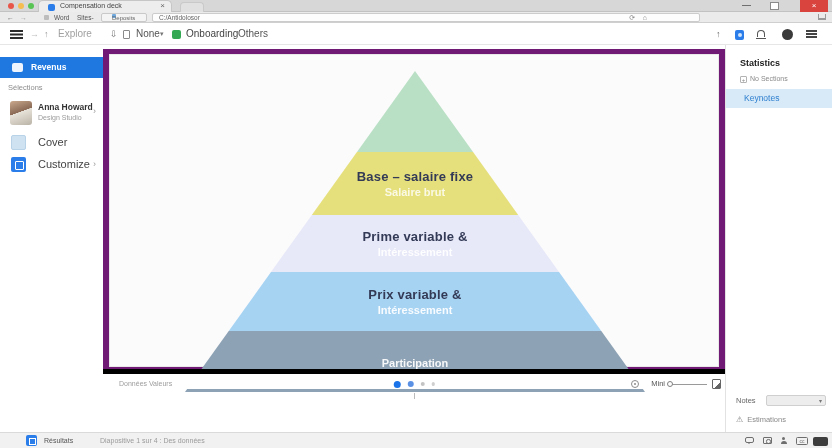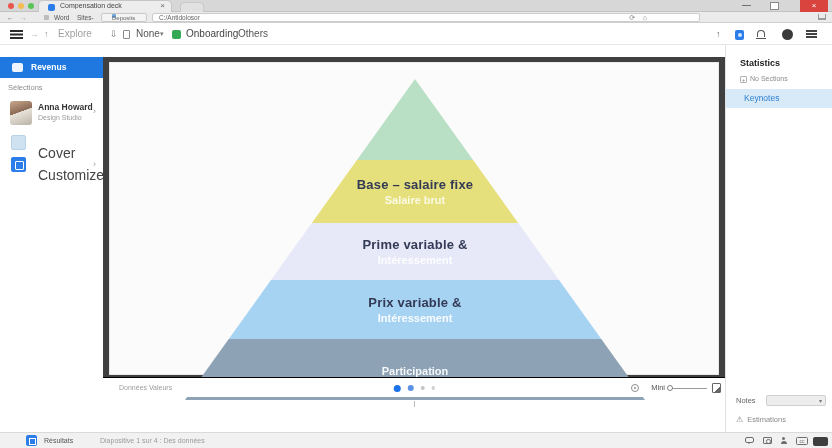--- a/index.html
+++ b/index.html
@@ -68,46 +68,46 @@
   .sel-label{position:absolute;left:31px;top:0;line-height:21px;font-size:8.5px;font-weight:bold;color:#fff}
   .section-label{position:absolute;left:8px;top:38px;font-size:7.5px;color:#8d8d8d}
   .profile-row{position:absolute;left:0;top:53px;width:103px;height:32px}
   .avatar{position:absolute;left:10px;top:3px;width:22px;height:24px;border-radius:3px;
           background:linear-gradient(160deg,#caa98e 0%,#8a6a55 45%,#e8e3da 46%,#b9b2a6 100%)}
   .p-name{position:absolute;left:38px;top:4px;font-size:8.5px;color:#333;font-weight:bold}
   .p-role{position:absolute;left:38px;top:16px;font-size:7px;color:#9a9a9a}
   .chev{position:absolute;right:7px;top:8px;font-size:9px;color:#9a9a9a}
   .cover-row{position:absolute;left:0;top:89px;width:103px;height:18px}
   .cover-icon{position:absolute;left:11px;top:1px;width:15px;height:15px;background:#cfe2f2;border-radius:2px;border:1px solid #b8d2e8}
-  .row-label{position:absolute;left:38px;top:11px;font-size:14px;color:#444}
+  .row-label{position:absolute;left:38px;top:2px;font-size:11px;color:#444}
   .custom-row{position:absolute;left:0;top:111px;width:103px;height:18px}
   .custom-icon{position:absolute;left:11px;top:1px;width:15px;height:15px;background:#2b7de9;border-radius:2px}
   .custom-icon::after{content:"";position:absolute;left:3.5px;top:3.5px;width:7px;height:7px;border:1.3px solid #fff;border-radius:1px}
   .custom-row .chev{top:3px}
 
   
-  .canvas{position:absolute;left:103px;top:12px;width:622px;height:340px;background:#404040}
+  .canvas{position:absolute;left:103px;top:4px;width:622px;height:340px;background:#701a75}
   .slide{position:absolute;left:6px;top:5px;right:6px;bottom:22px;background:#fbfbfc;border:1px solid #e9e9ea}
   .pyramid{position:absolute;left:82px;top:22px;width:460px;height:321px;
            clip-path:polygon(50% 0,100% 100%,0 100%)}
   .layer{width:100%;display:flex;flex-direction:column;align-items:center;justify-content:center;text-align:center}
   .l0{height:81px;background:#b9e0c4}
   .l1{height:63px;background:#e6e07c}
   .l2{height:57px;background:#e7e8f8}
   .l3{height:59px;background:#a7d3f3}
   .l4{height:61px;background:#8da2b4}
   .layer .t{font-size:13px;font-weight:bold;color:#333a56;letter-spacing:.2px}
   .l4 .t{color:#2e3644}
   .layer .s{font-size:11px;font-weight:bold;color:rgba(255,255,255,.92);margin-top:2px}
   .l1 .s{color:rgba(255,255,255,.8)}
   .cap-tick{position:absolute;left:311px;top:344px;width:1px;height:6px;background:#bbb}
   .cap-text{position:absolute;left:0;top:352px;width:622px;text-align:center;font-size:7.5px;color:#9a9a9a}
 
   
-  .canvas-footer{position:absolute;left:0;bottom:0;width:622px;height:20px;background:#fff;border-top:1px solid #000000}
+  .canvas-footer{position:absolute;left:0;bottom:0;width:622px;height:20px;background:#fff;border-top:5px solid #000000}
   .cf-status{position:absolute;left:16px;top:0;line-height:20px;font-size:7px;color:#9d9d9d}
   .dots{position:absolute;left:50%;top:0;transform:translateX(-50%);height:20px;display:flex;align-items:center}
   .dot{border-radius:50%;margin:0 3.5px;display:inline-block}
   .d0{width:7px;height:7px;background:#1a73e8}
   .d1{width:6px;height:6px;background:#5b91e5}
   .d2{width:4px;height:4px;background:#c4c4c4}
   .d3{width:3.5px;height:3.5px;background:#cfcfcf}
   .cf-target{position:absolute;right:86px;top:6px;width:8px;height:8px;border:1px solid #8d8d8d;border-radius:50%}
   .cf-target::after{content:"";position:absolute;left:2px;top:2px;width:2px;height:2px;border-radius:50%;background:#8d8d8d}
   .cf-mini{position:absolute;right:60px;top:0;line-height:20px;font-size:7.5px;color:#555}

